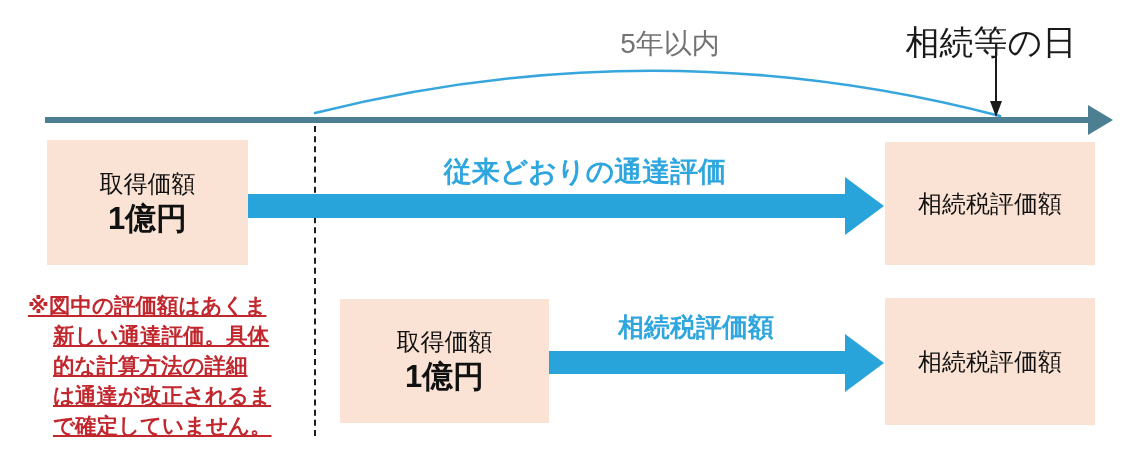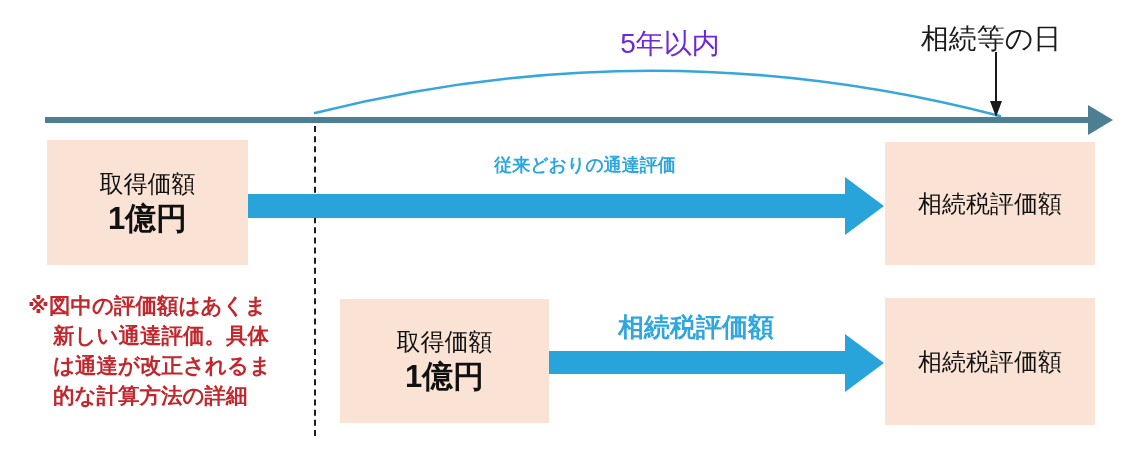--- a/index.html
+++ b/index.html
@@ -13,23 +13,23 @@
   .timeline-line{left:45px;top:117px;width:1044px;height:6px;background:#4d7f92;}
   .timeline-head{left:1088px;top:105px;width:0;height:0;
     border-top:15px solid transparent;border-bottom:15px solid transparent;
     border-left:25px solid #4d7f92;}
 
   
   .overlay{left:0;top:0;width:1140px;height:458px;pointer-events:none;}
 
   
   .lbl-duration{left:570px;top:25px;width:200px;text-align:center;
-    font-size:28px;font-weight:500;color:#6d28d9;}
+    font-size:28px;font-weight:500;color:#737373;}
   .lbl-event{left:891px;top:20px;width:200px;text-align:center;
-    font-size:28px;font-weight:500;color:#1a1a1a;}
+    font-size:34px;font-weight:500;color:#1a1a1a;}
 
   
   .divider{left:314px;top:126px;height:310px;width:0;border-left:2px dashed #1c1c1c;}
 
   
   .box{background:#fae3d4;display:flex;flex-direction:column;align-items:center;
     justify-content:center;gap:7px;text-align:center;}
   .box-label{font-size:24px;font-weight:500;color:#111;line-height:1;}
   .box-value{font-size:31px;font-weight:bold;color:#111;line-height:1;}
   .box-r1-src{left:47px;top:140px;width:201px;height:125px;}
@@ -43,27 +43,27 @@
   .head-r1{left:845px;top:177px;width:0;height:0;
     border-top:29px solid transparent;border-bottom:29px solid transparent;
     border-left:39px solid #29a4db;}
   .shaft-r2{left:549px;top:351px;width:297px;height:23px;}
   .head-r2{left:845px;top:334px;width:0;height:0;
     border-top:29px solid transparent;border-bottom:29px solid transparent;
     border-left:39px solid #29a4db;}
 
   
   .arrow-label{color:#2fa6de;font-weight:600;text-align:center;}
-  .arrow-label-r1{left:435px;top:153px;width:300px;font-size:18px;}
+  .arrow-label-r1{left:435px;top:153px;width:300px;font-size:28px;}
   .arrow-label-r2{left:546px;top:310px;width:300px;font-size:26px;}
 
   
   .note{left:28px;top:291px;width:300px;color:#c1272d;font-size:21.5px;
     line-height:30px;font-weight:600;padding-left:25px;}
-  .note-line{white-space:nowrap;}
+  .note-line{white-space:nowrap;text-decoration:underline;}
   .note-line.first{text-indent:-25px;}
 </style>
 </head>
 <body>
 
 <div class="stage">
 
   <div class="abs timeline-line"></div>
   <div class="abs timeline-head"></div>
 
@@ -96,17 +96,18 @@
   <div class="abs shaft shaft-r2"></div>
   <div class="abs head-r2"></div>
   <div class="abs arrow-label arrow-label-r2">相続税評価額</div>
   <div class="abs box box-r2-res">
     <div class="box-label">相続税評価額</div>
   </div>
 
   <div class="abs note">
     <div class="note-line first">※図中の評価額はあくま</div>
     <div class="note-line">新しい通達評価。具体</div>
+    <div class="note-line">的な計算方法の詳細</div>
     <div class="note-line">は通達が改正されるま</div>
-    <div class="note-line">的な計算方法の詳細</div>
+    <div class="note-line">で確定していません。</div>
   </div>
 
 </div>
 
 </body></html>

